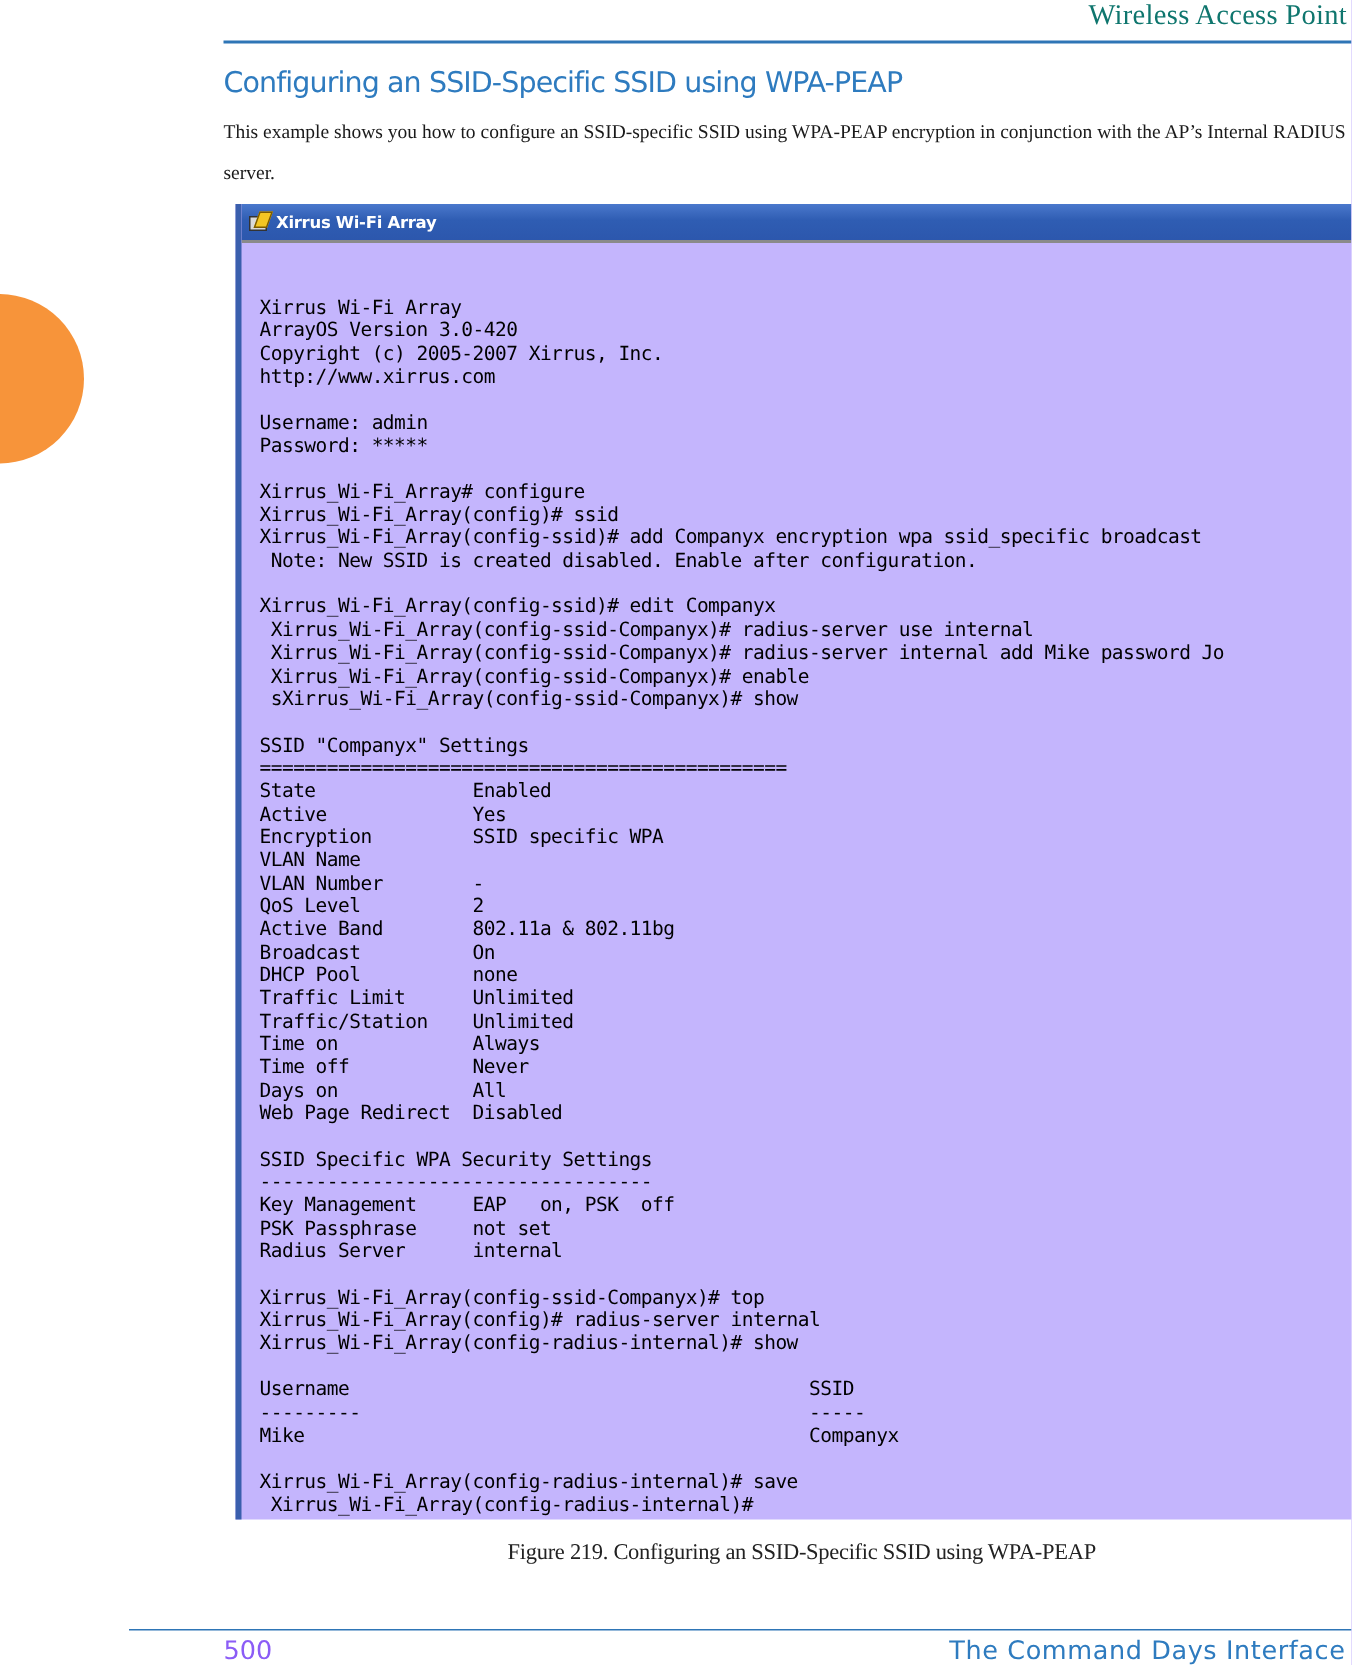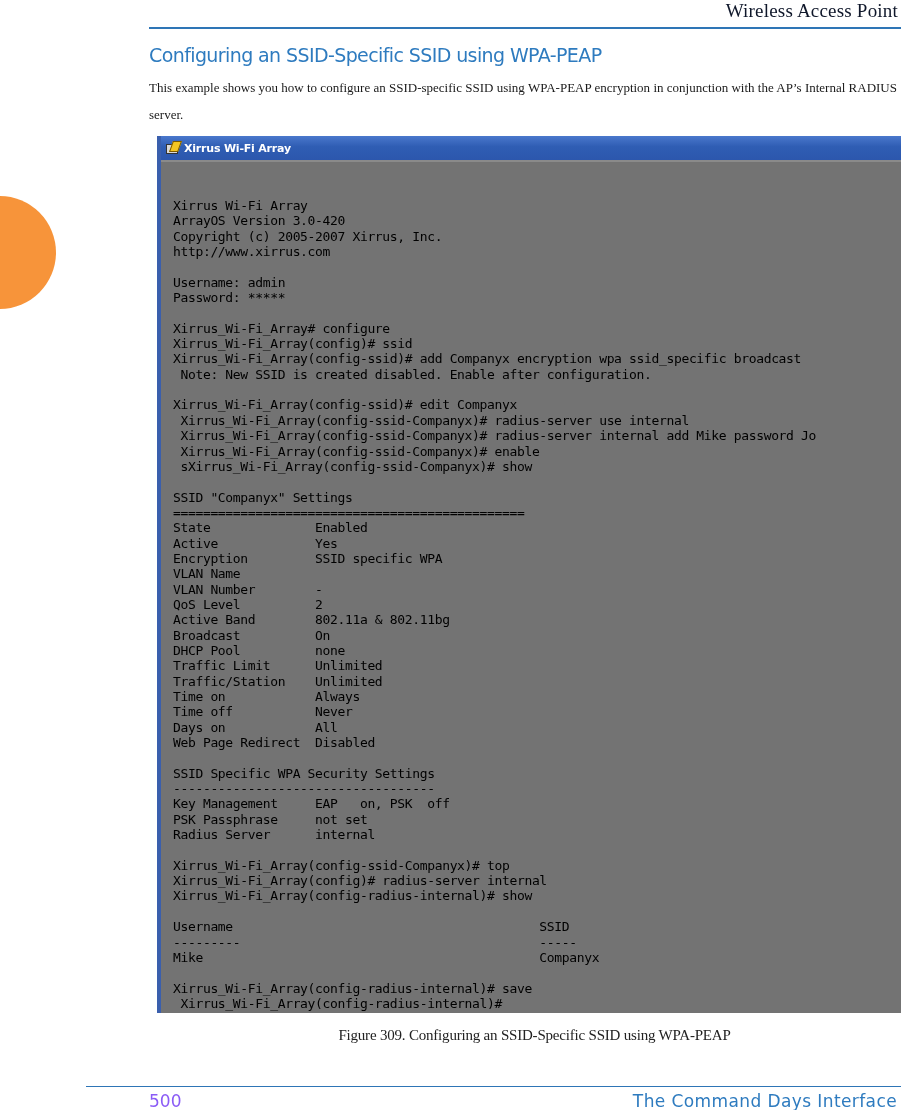--- a/index.html
+++ b/index.html
@@ -2,21 +2,21 @@
 <html><head>
   <meta charset="utf-8">
   <style>
     html, body { margin: 0; padding: 0; }
     body {
       width: 901px; height: 1110px; position: relative; overflow: hidden;
       background: #ffffff; font-family: "Liberation Serif", serif; color: #1a1a1a;
     }
     .header-title {
       position: absolute; right: 3px; top: 0px;
-      font-family: "Liberation Serif", serif; font-size: 19px; color: #0f172a;
+      font-family: "Liberation Serif", serif; font-size: 19px; color: #0f766e;
       letter-spacing: 0.2px;
     }
     .header-rule {
       position: absolute; left: 149px; right: 0; top: 27px; height: 2px; background: #2e75b6;
     }
     .section-heading {
       position: absolute; left: 149px; top: 44px;
       font-family: "DejaVu Sans", sans-serif; font-size: 19px; color: #2e7bbf;
       letter-spacing: -0.6px; font-weight: normal;
     }
@@ -24,21 +24,21 @@
       position: absolute; left: 149px; top: 74px; width: 748px;
       font-family: "Liberation Serif", serif; font-size: 13px; line-height: 27px;
       text-align: justify; color: #1a1a1a;
     }
     .orange-tab {
       position: absolute; left: -57px; top: 196px; width: 113px; height: 113px;
       border-radius: 50%; background: #f7943a;
     }
     .term-window {
       position: absolute; left: 157px; top: 136px; width: 744px; height: 877px;
-      border-left: 4px solid #3a5fad; background: #737373; overflow: hidden;
+      border-left: 4px solid #3a5fad; background: #c4b5fd; overflow: hidden;
       box-sizing: border-box;
     }
     .term-titlebar {
       height: 26px; background: linear-gradient(#4a78cc, #2f5db3 45%, #2c57ad);
       border-bottom: 2px solid #8a8a8a;
       display: flex; align-items: center; padding-left: 4px;
       box-sizing: border-box;
     }
     .term-icon {
       width: 14px; height: 14px; margin-right: 5px; position: relative;
@@ -96,17 +96,17 @@
   <div class="term-titlebar">
     <span class="term-icon">
       <span class="scr"></span>
         <span class="bolt"></span>
     </span>
     <span class="term-title">Xirrus Wi-Fi Array</span>
   </div>
   <div class="term-body" id="term-body"><span class="term-line">Xirrus Wi-Fi Array</span><span class="term-line">ArrayOS Version 3.0-420</span><span class="term-line">Copyright (c) 2005-2007 Xirrus, Inc.</span><span class="term-line">http://www.xirrus.com</span><span class="term-line"></span><span class="term-line">Username: admin</span><span class="term-line">Password: *****</span><span class="term-line"></span><span class="term-line">Xirrus_Wi-Fi_Array# configure</span><span class="term-line">Xirrus_Wi-Fi_Array(config)# ssid</span><span class="term-line">Xirrus_Wi-Fi_Array(config-ssid)# add Companyx encryption wpa ssid_specific broadcast</span><span class="term-line"> Note: New SSID is created disabled. Enable after configuration.</span><span class="term-line"></span><span class="term-line">Xirrus_Wi-Fi_Array(config-ssid)# edit Companyx</span><span class="term-line"> Xirrus_Wi-Fi_Array(config-ssid-Companyx)# radius-server use internal</span><span class="term-line"> Xirrus_Wi-Fi_Array(config-ssid-Companyx)# radius-server internal add Mike password Jo</span><span class="term-line"> Xirrus_Wi-Fi_Array(config-ssid-Companyx)# enable</span><span class="term-line"> sXirrus_Wi-Fi_Array(config-ssid-Companyx)# show</span><span class="term-line"></span><span class="term-line">SSID "Companyx" Settings</span><span class="term-line">===============================================</span><span class="term-line">State              Enabled</span><span class="term-line">Active             Yes</span><span class="term-line">Encryption         SSID specific WPA</span><span class="term-line">VLAN Name</span><span class="term-line">VLAN Number        -</span><span class="term-line">QoS Level          2</span><span class="term-line">Active Band        802.11a &amp; 802.11bg</span><span class="term-line">Broadcast          On</span><span class="term-line">DHCP Pool          none</span><span class="term-line">Traffic Limit      Unlimited</span><span class="term-line">Traffic/Station    Unlimited</span><span class="term-line">Time on            Always</span><span class="term-line">Time off           Never</span><span class="term-line">Days on            All</span><span class="term-line">Web Page Redirect  Disabled</span><span class="term-line"></span><span class="term-line">SSID Specific WPA Security Settings</span><span class="term-line">-----------------------------------</span><span class="term-line">Key Management     EAP   on, PSK  off</span><span class="term-line">PSK Passphrase     not set</span><span class="term-line">Radius Server      internal</span><span class="term-line"></span><span class="term-line">Xirrus_Wi-Fi_Array(config-ssid-Companyx)# top</span><span class="term-line">Xirrus_Wi-Fi_Array(config)# radius-server internal</span><span class="term-line">Xirrus_Wi-Fi_Array(config-radius-internal)# show</span><span class="term-line"></span><span class="term-line">Username                                         SSID</span><span class="term-line">---------                                        -----</span><span class="term-line">Mike                                             Companyx</span><span class="term-line"></span><span class="term-line">Xirrus_Wi-Fi_Array(config-radius-internal)# save</span><span class="term-line"> Xirrus_Wi-Fi_Array(config-radius-internal)#</span></div>
 </div>
 
-<div class="caption">Figure 309. Configuring an SSID-Specific SSID using WPA-PEAP</div>
+<div class="caption">Figure 219. Configuring an SSID-Specific SSID using WPA-PEAP</div>
 
 <div class="footer-rule"></div>
 <div class="footer-page">500</div>
 <div class="footer-chapter">The Command Days Interface</div>
 
 </body></html>

